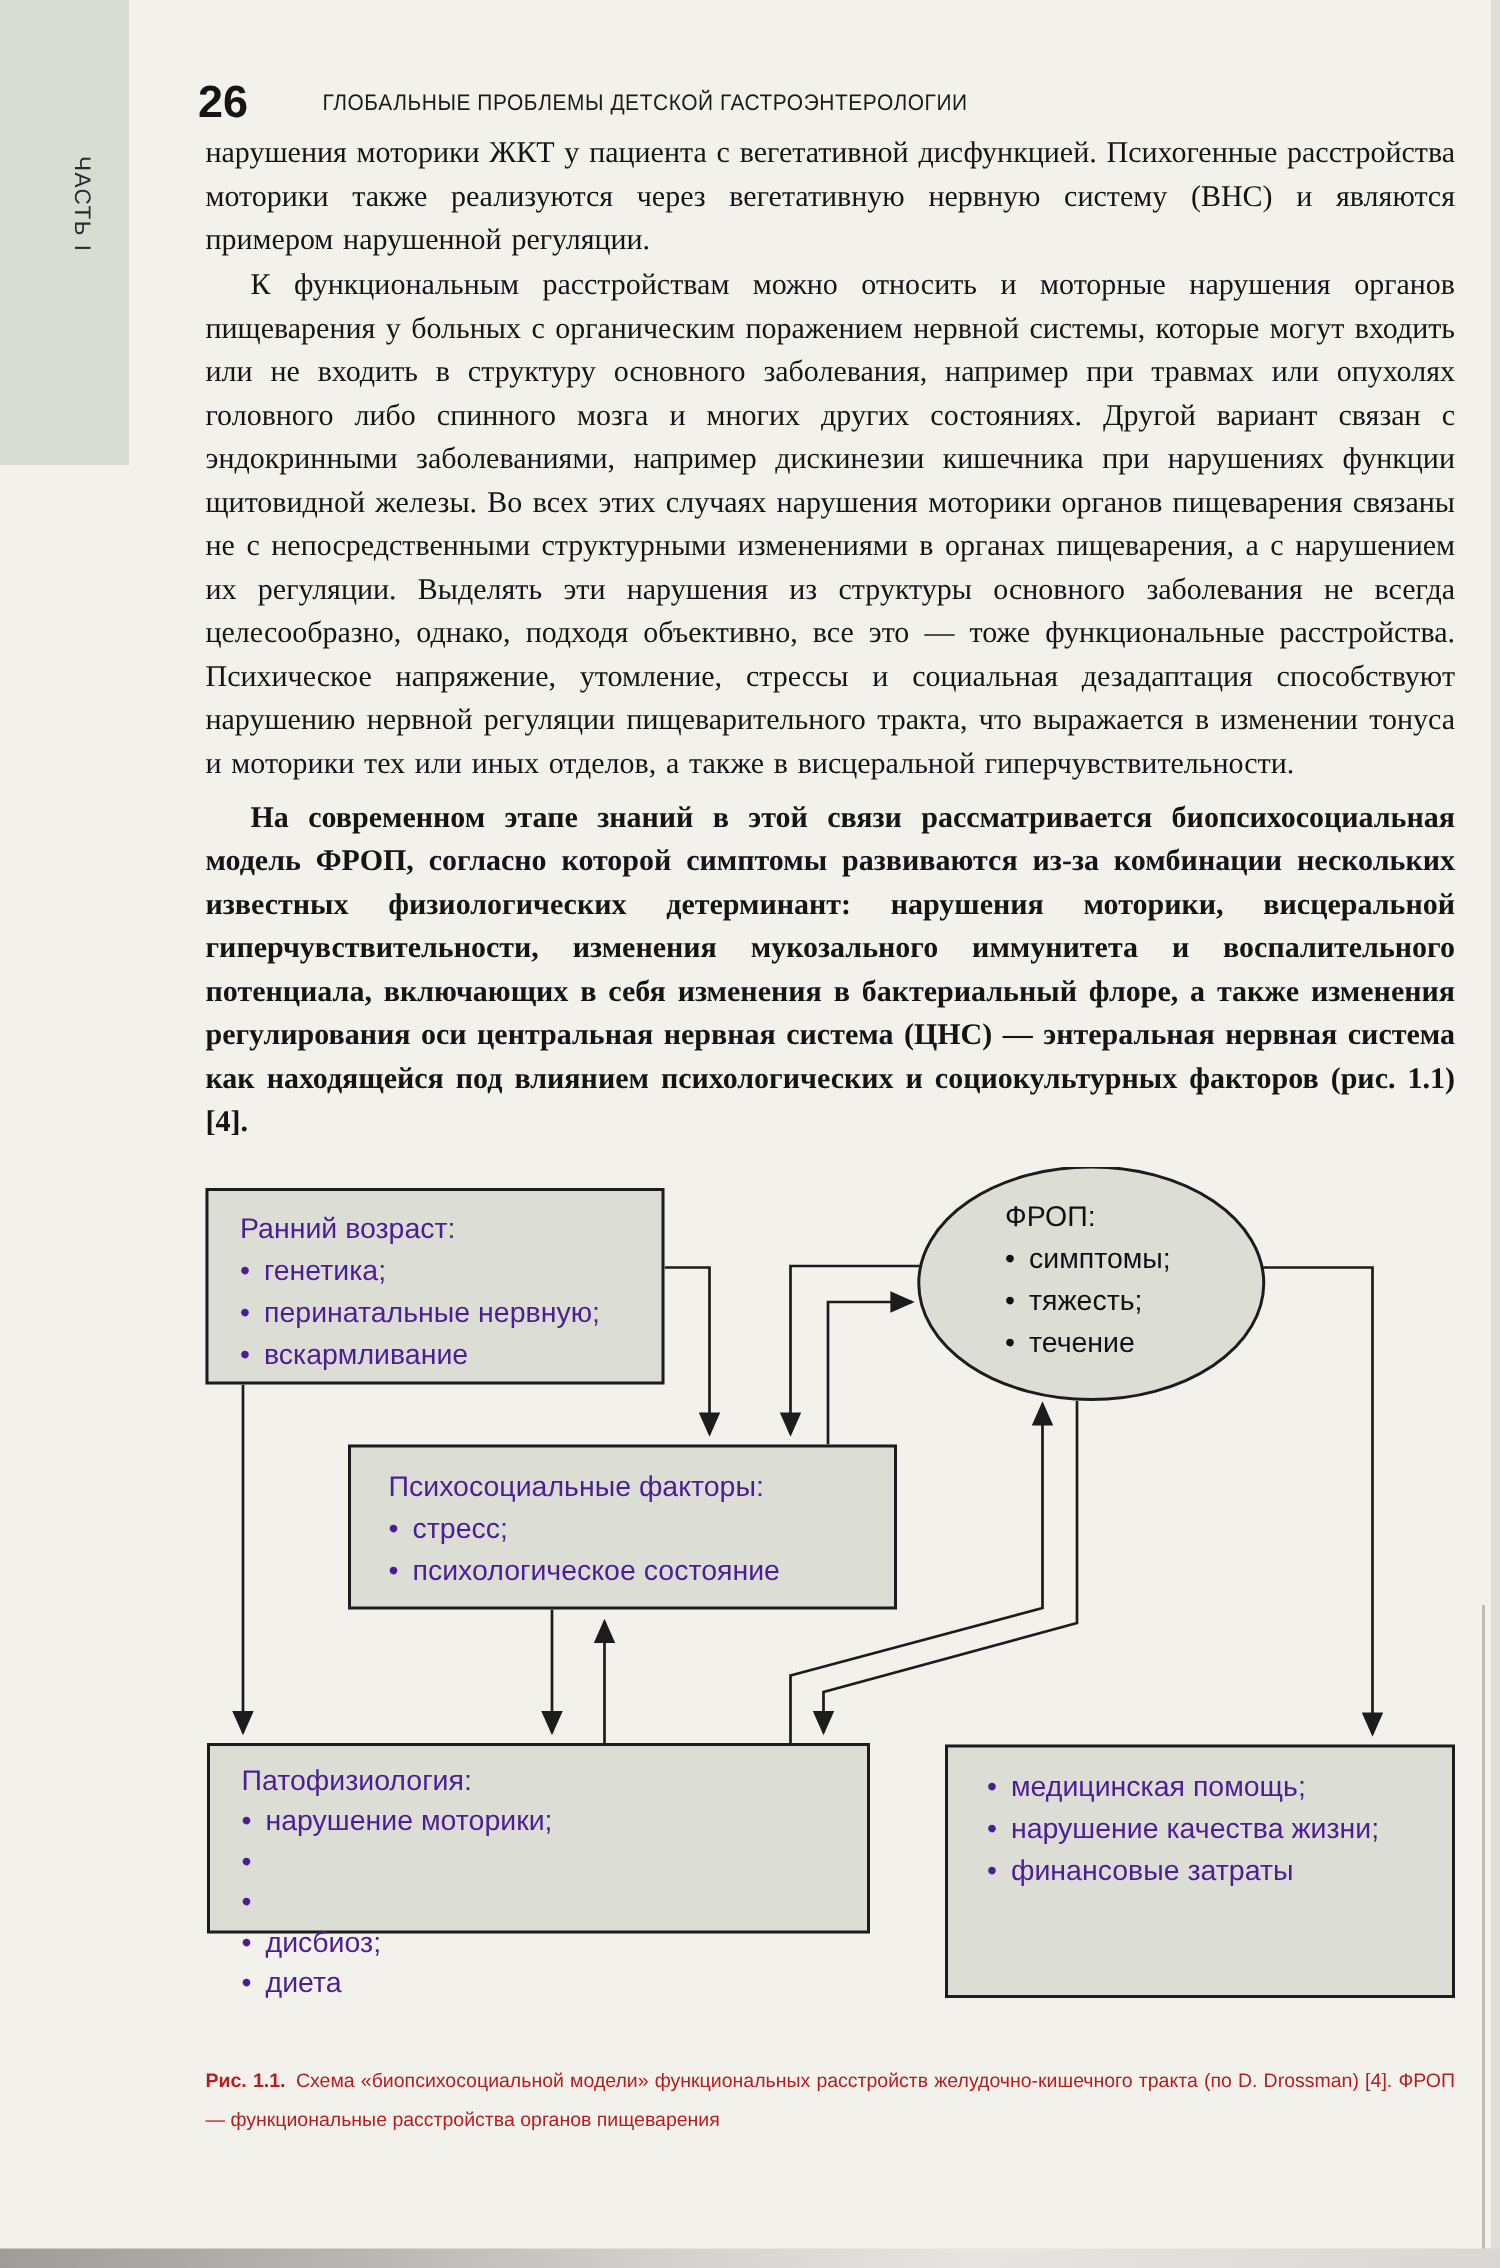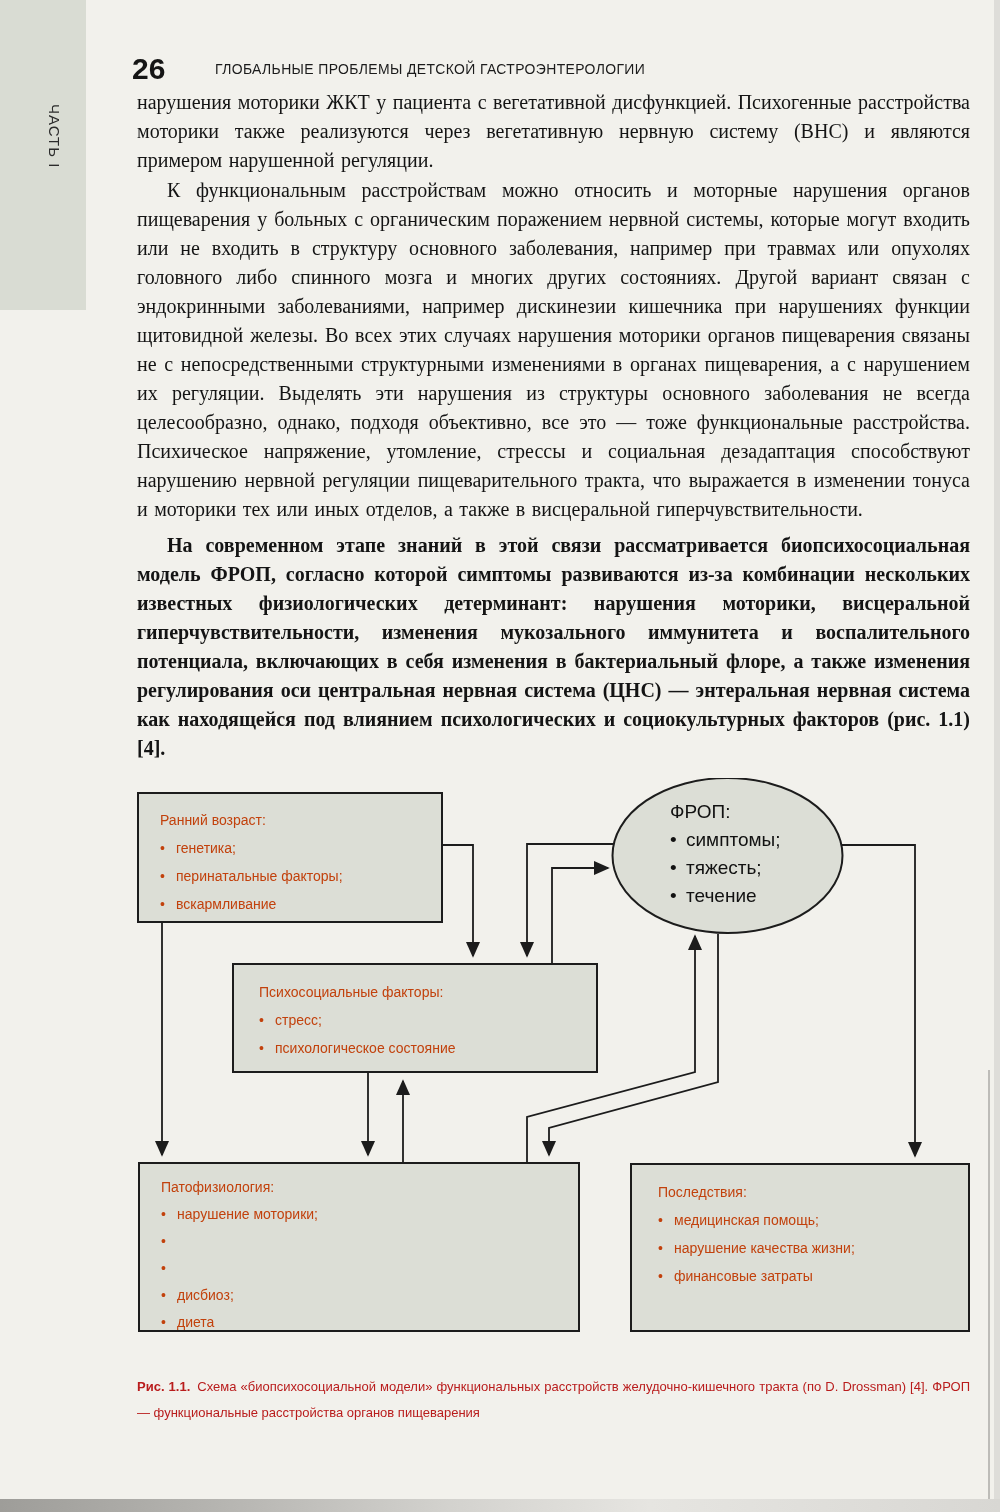--- a/index.html
+++ b/index.html
@@ -42,21 +42,21 @@
   }
   .indent{text-indent:30px;}
   .bold-p{font-weight:bold;word-spacing:.5px;}
   
   .diagram{position:absolute;left:137px;top:778px;width:835px;height:556px;}
   .diagram svg{position:absolute;left:0;top:0;}
   .dbox{
     position:absolute;box-sizing:border-box;
     background:#dcded6;border:2px solid #1c1c1c;
     font-family:"Liberation Sans", sans-serif;
-    font-size:14px;line-height:28px;color:#c2410c;
+    font-size:19px;line-height:28px;color:#4c1d95;
   }
   .etext{
     position:absolute;
     font-family:"Liberation Sans", sans-serif;
     font-size:19px;line-height:28px;color:#111;
   }
   .dtitle{white-space:nowrap;}
   .li{display:flex;white-space:nowrap;}
   .bu{width:16px;flex:0 0 16px;}
   
@@ -111,21 +111,21 @@
     </svg>
 
     <div class="dbox" style="left:0;top:14px;width:306px;height:131px;padding:12px 10px 0 21px">
       <div class="dtitle">Ранний возраст:</div>
       <div class="li">
           <span class="bu">•</span>
           <span>генетика;</span>
         </div>
       <div class="li">
           <span class="bu">•</span>
-          <span>перинатальные факторы;</span>
+          <span>перинатальные нервную;</span>
         </div>
       <div class="li">
           <span class="bu">•</span>
           <span>вскармливание</span>
         </div>
     </div>
 
     <div class="etext" style="left:533px;top:20px;width:170px">
       <div class="dtitle">ФРОП:</div>
       <div class="li">
@@ -147,21 +147,21 @@
       <div class="li">
           <span class="bu">•</span>
           <span>стресс;</span>
         </div>
       <div class="li">
           <span class="bu">•</span>
           <span>психологическое состояние</span>
         </div>
     </div>
 
-    <div class="dbox" style="left:1px;top:384px;width:442px;height:170px;padding:10px 10px 0 21px;line-height:27px">
+    <div class="dbox" style="left:1px;top:384px;width:442px;height:127px;padding:10px 10px 0 21px;line-height:27px">
       <div class="dtitle">Патофизиология:</div>
       <div class="li">
           <span class="bu">•</span>
           <span>нарушение моторики;</span>
         </div>
       <div class="li">
           <span class="bu">•</span>
         </div>
       <div class="li">
           <span class="bu">•</span>
@@ -170,21 +170,20 @@
           <span class="bu">•</span>
           <span>дисбиоз;</span>
         </div>
       <div class="li">
           <span class="bu">•</span>
           <span>диета</span>
         </div>
     </div>
 
     <div class="dbox" style="left:493px;top:385px;width:340px;height:169px;padding:13px 10px 0 26px">
-      <div class="dtitle">Последствия:</div>
       <div class="li">
           <span class="bu">•</span>
           <span>медицинская помощь;</span>
         </div>
       <div class="li">
           <span class="bu">•</span>
           <span>нарушение качества жизни;</span>
         </div>
       <div class="li">
           <span class="bu">•</span>

